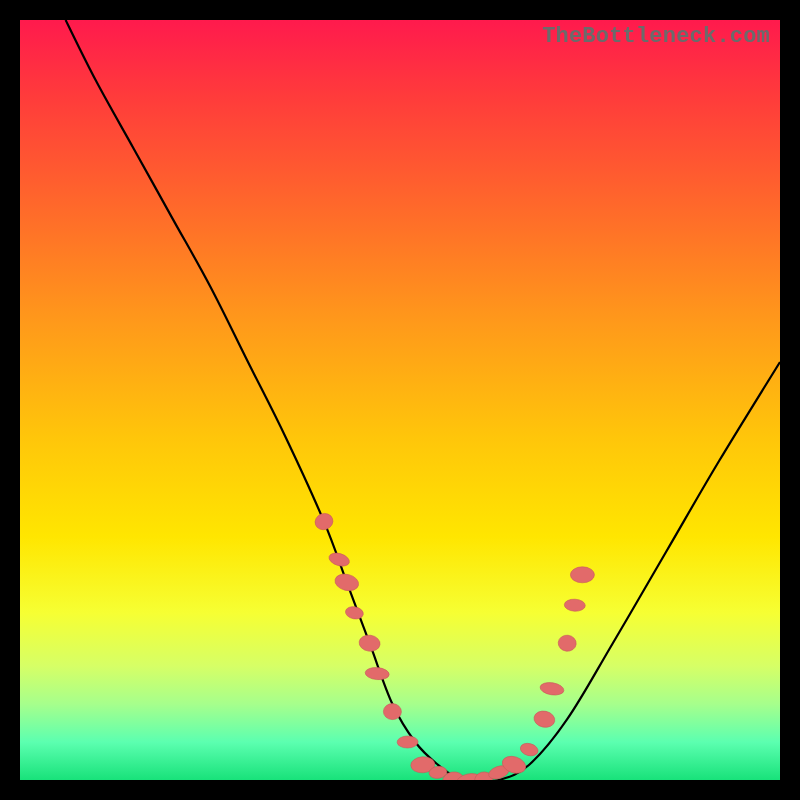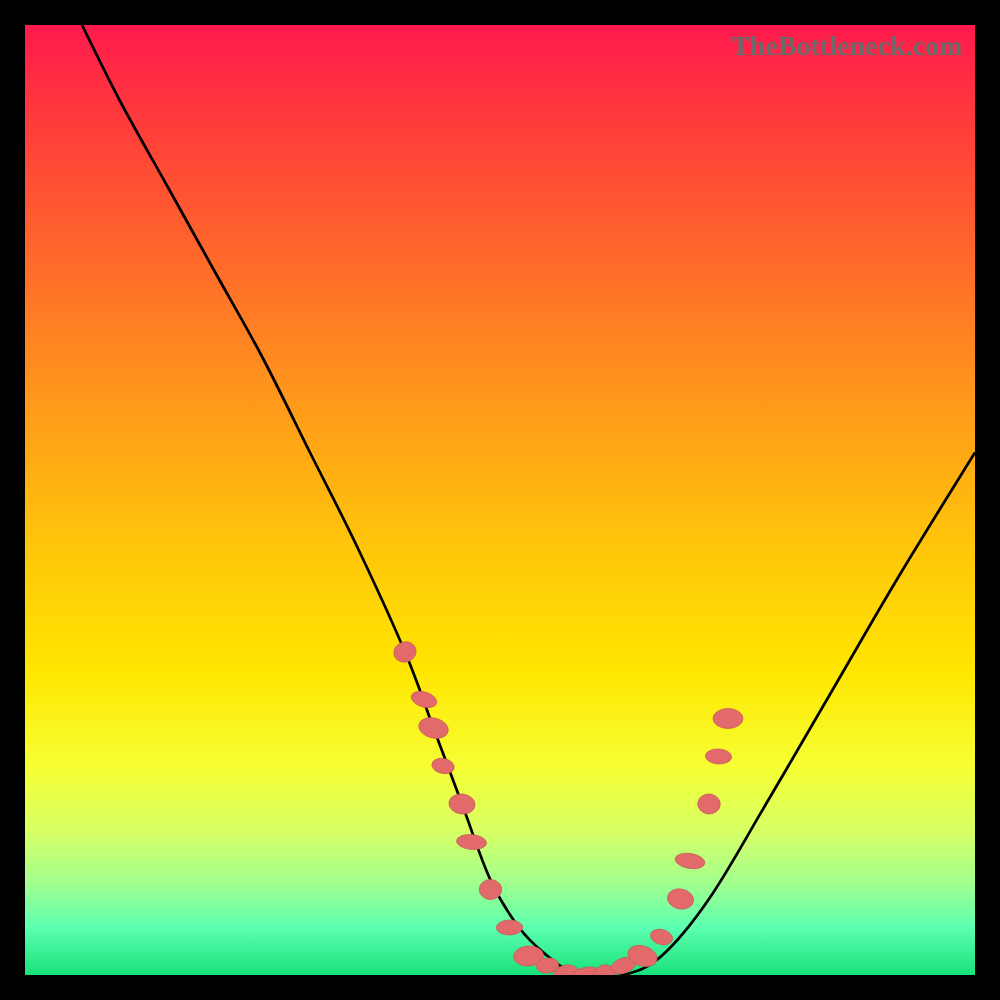--- a/index.html
+++ b/index.html
@@ -32,21 +32,21 @@
       #d6ff66 85%,
       #a6ff8c 90%,
       #5cffb0 95%,
       #18e27a 100%
     );
   }
   .watermark {
     position: absolute;
     top: 4px;
     right: 10px;
-    font-family: Liberation Serif, serif;
+    font-family: Liberation Mono, monospace;
     font-size: 22px;
     font-weight: bold;
     color: #6b6b6b;
     letter-spacing: 0.2px;
     user-select: none;
   }
   svg.curve {
     position: absolute;
     left: 0; top: 0;
     width: 100%; height: 100%;

